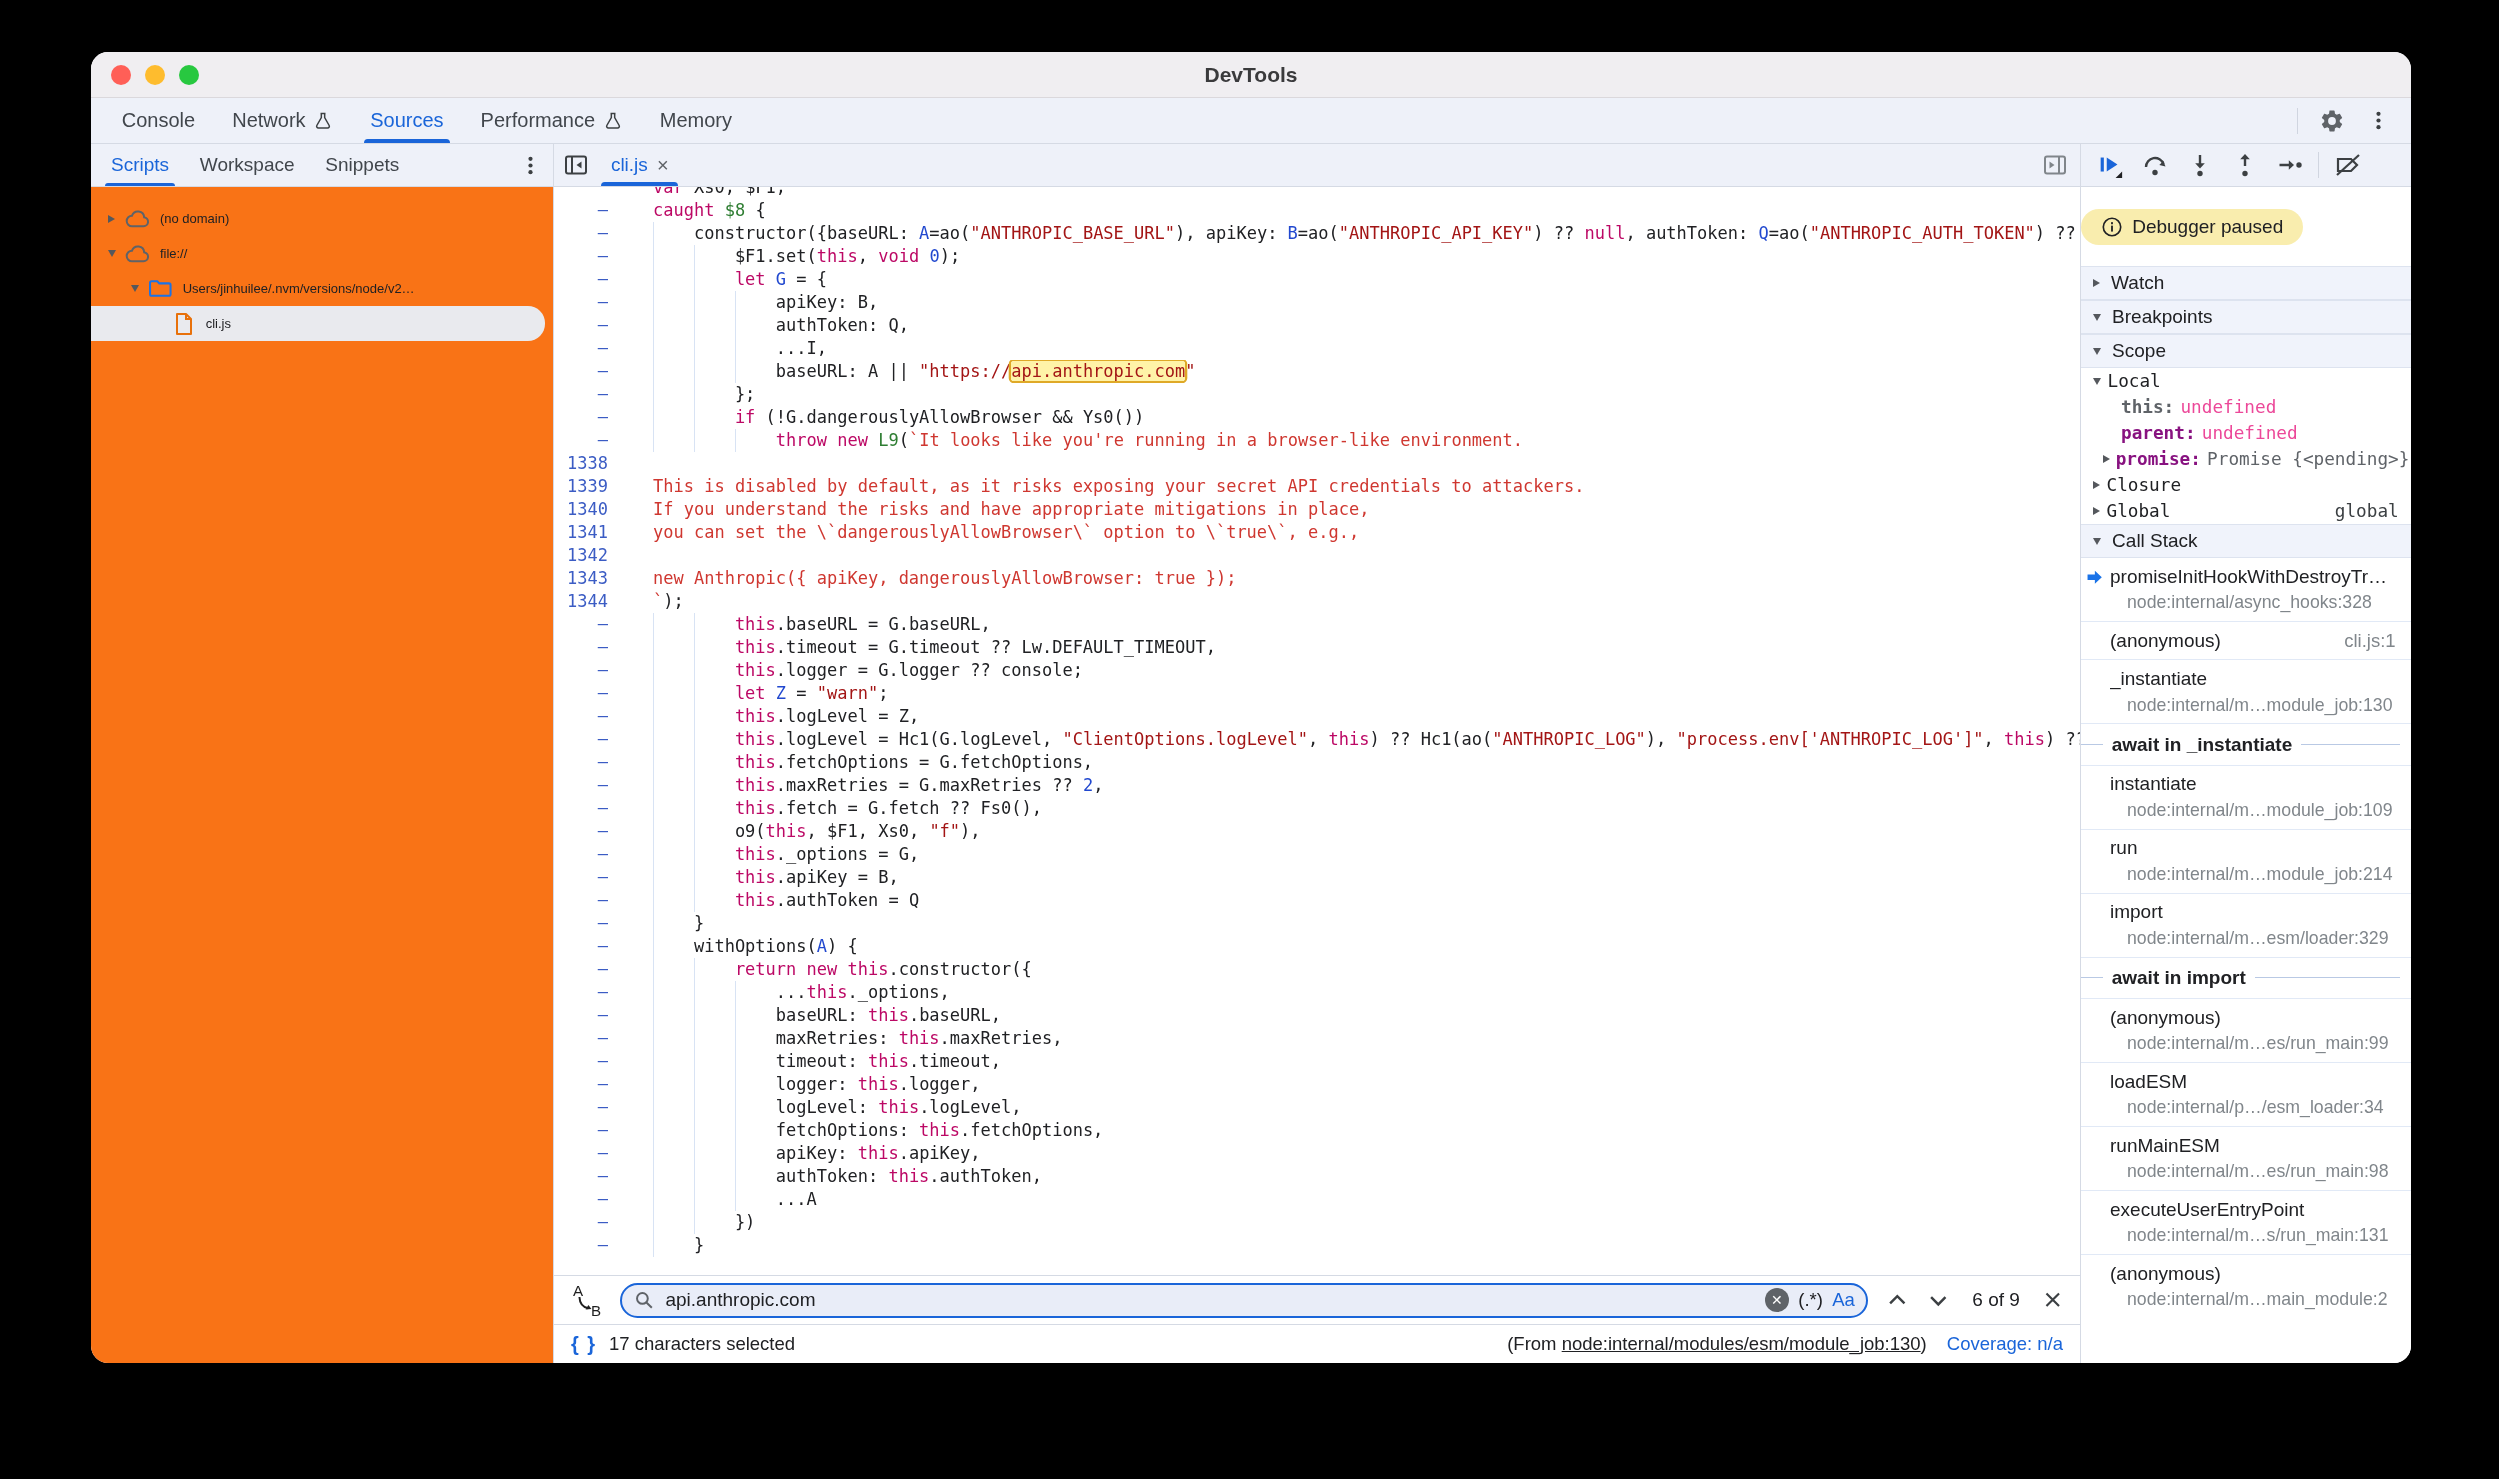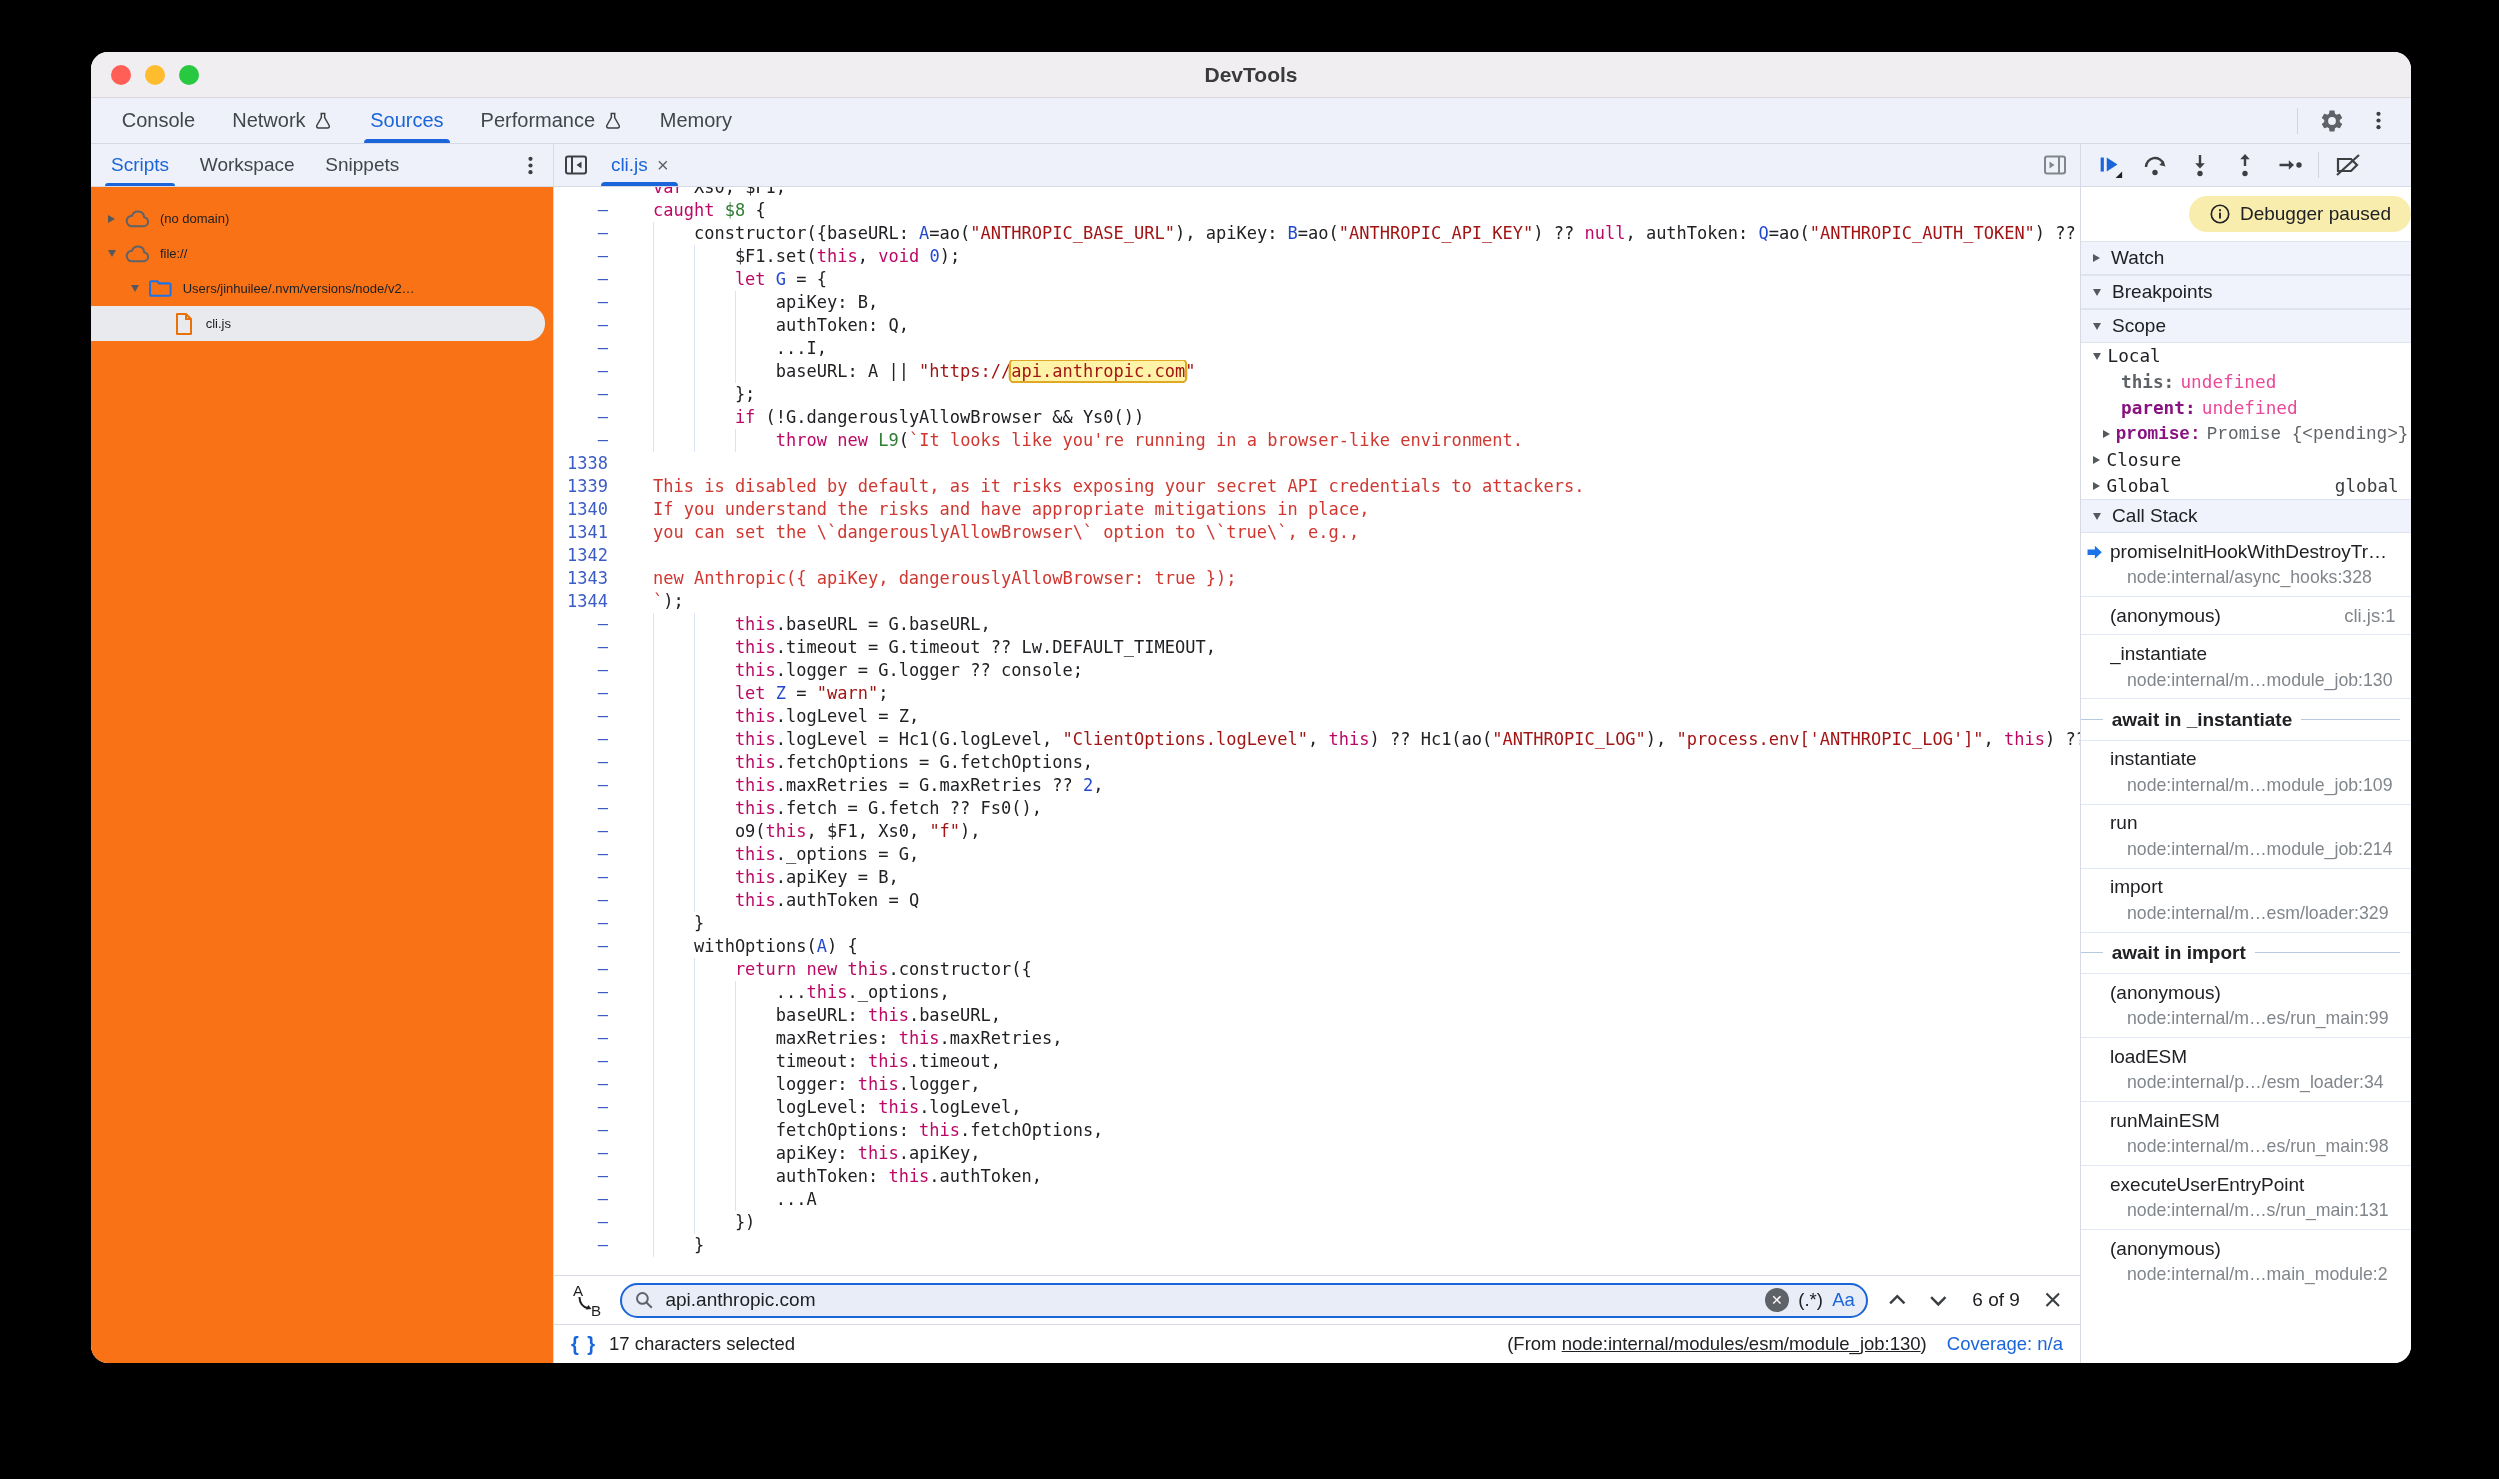--- a/index.html
+++ b/index.html
@@ -75,32 +75,32 @@
   .braces{color:var(--accent);font-weight:bold;font-size:20px;letter-spacing:1.5px;}
   .sb-right{margin-left:auto;display:flex;gap:20px;align-items:center;white-space:nowrap;}
   .from-link{text-decoration:underline;}
   .coverage{color:var(--accent);}
   
   .right-panel{width:331px;border-left:0.8px solid #d5dae4;display:flex;flex-direction:column;background:#fff;}
   .debugbar{padding:0 6.2px;gap:0;}
   .dbtn{display:flex;align-items:center;justify-content:center;padding:0 8.5px;height:100%;position:relative;}
   .db-sep{width:0.8px;height:26px;background:#d0d5e0;margin:0 6.2px;}
   .rp-body{flex:1;overflow:hidden;}
-  .paused-wrap{height:54px;display:flex;align-items:center;justify-content:flex-end;}
+  .paused-wrap{height:79px;display:flex;align-items:center;justify-content:flex-start;}
   .paused-pill{display:flex;align-items:center;gap:9.2px;background:var(--paused-bg);border-radius:21.5px;padding:7px 20px;font-size:19px;color:#202124;}
   .sec-h{height:34px;background:#f0f3fb;border-top:0.8px solid #dde3ef;border-bottom:0.8px solid #dde3ef;display:flex;align-items:center;padding:0 12.3px;gap:10.8px;font-size:19px;color:#202124;}
   .bp-item{height:31px;display:flex;align-items:center;gap:10.8px;padding:0 12.3px;font-size:18.5px;color:#202124;}
   .bp-item.disabled{color:#9aa0a6;}
   .cb{width:19px;height:19px;border:1.9px solid #5c6064;border-radius:3.8px;background:#fff;flex:0 0 auto;}
   .bp-item.disabled .cb{border-color:#c6cad1;background:#f3f4f6;}
   .scope-row{height:26px;display:flex;align-items:center;font-family:"DejaVu Sans Mono",monospace;font-size:17.7px;padding:0 12.3px;gap:6.2px;white-space:nowrap;overflow:hidden;}
   .scope-row .glbl{color:#202124;}
   .scope-row .rval{margin-left:auto;color:#3c4043;}
   .scope-prop{padding-left:40px;}
-  .scope-prop.has-arrow{padding-left:21.5px;font-family:Liberation Mono, monospace;}
+  .scope-prop.has-arrow{padding-left:21.5px;}
   .name-gray{color:#5f6368;font-weight:bold;}
   .name-purple{color:#881280;font-weight:bold;}
   .val-light{color:#ec4899;}
   .val-dark{color:#5f6368;}
   .frames{overflow:hidden;}
   .frame{padding:7.7px 10.8px 7.7px 29px;border-top:0.8px solid #e1e9f6;position:relative;}
   .frame:first-child{border-top:none;}
   .fname{font-size:19px;color:#202124;white-space:nowrap;overflow:hidden;}
   .floc{font-size:17.7px;color:#80868b;padding-left:17px;white-space:nowrap;overflow:hidden;margin-top:4.6px;}
   .frame.inline-frame{display:flex;align-items:center;}

